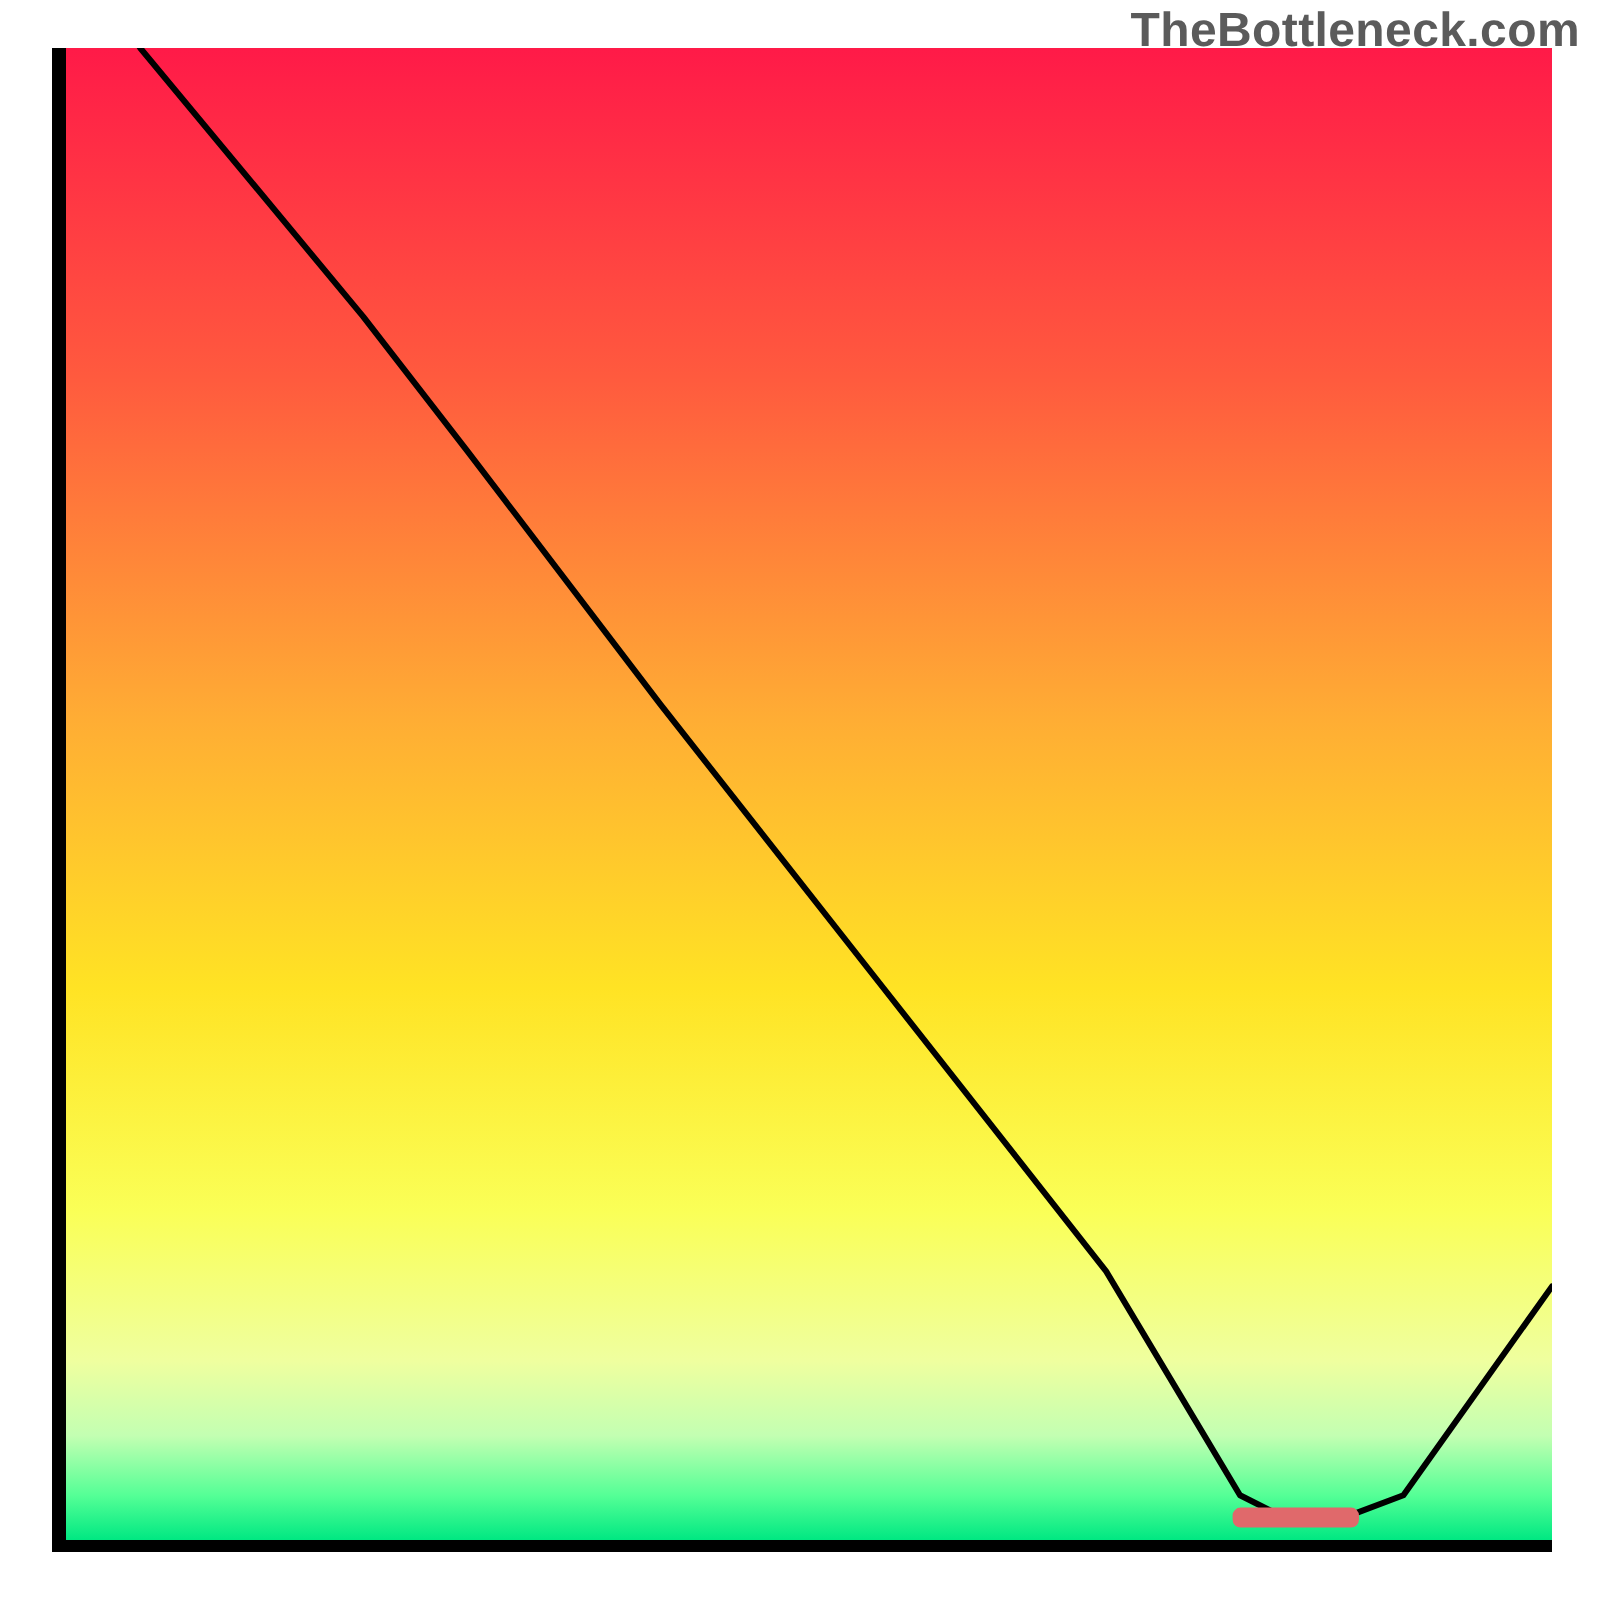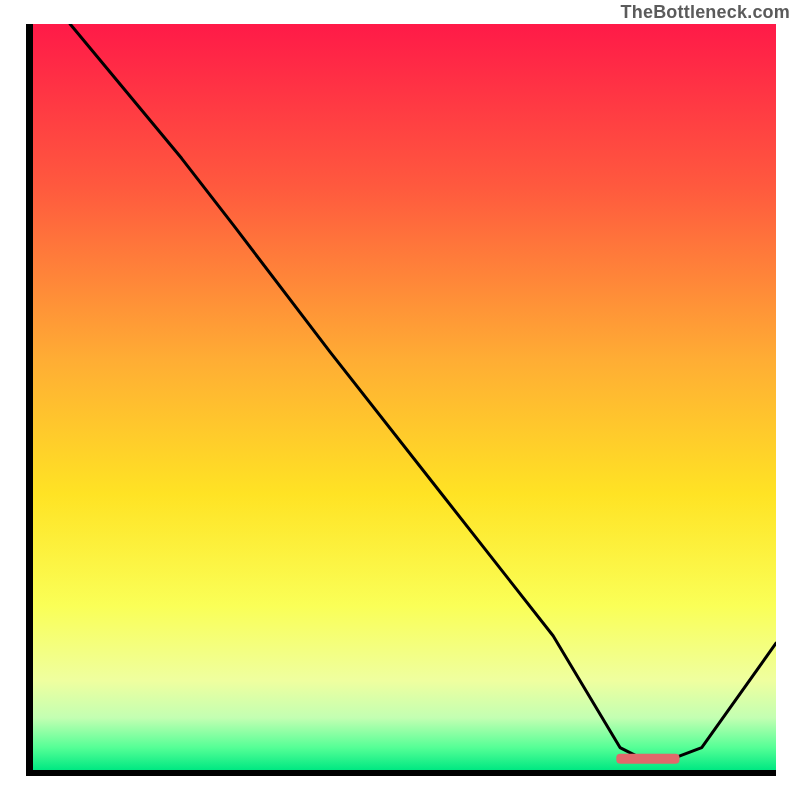--- a/index.html
+++ b/index.html
@@ -13,21 +13,21 @@
   }
   .container {
     position: relative;
     width: 800px;
     height: 800px;
   }
   .watermark {
     position: absolute;
     top: 2px;
     right: 10px;
-    font-size: 18px;
+    font-size: 24px;
     font-weight: 600;
     color: #5b5b5b;
     letter-spacing: 0.2px;
     z-index: 10;
   }
   .axis-left, .axis-bottom {
     position: absolute;
     background: #000;
   }
   .axis-left {

